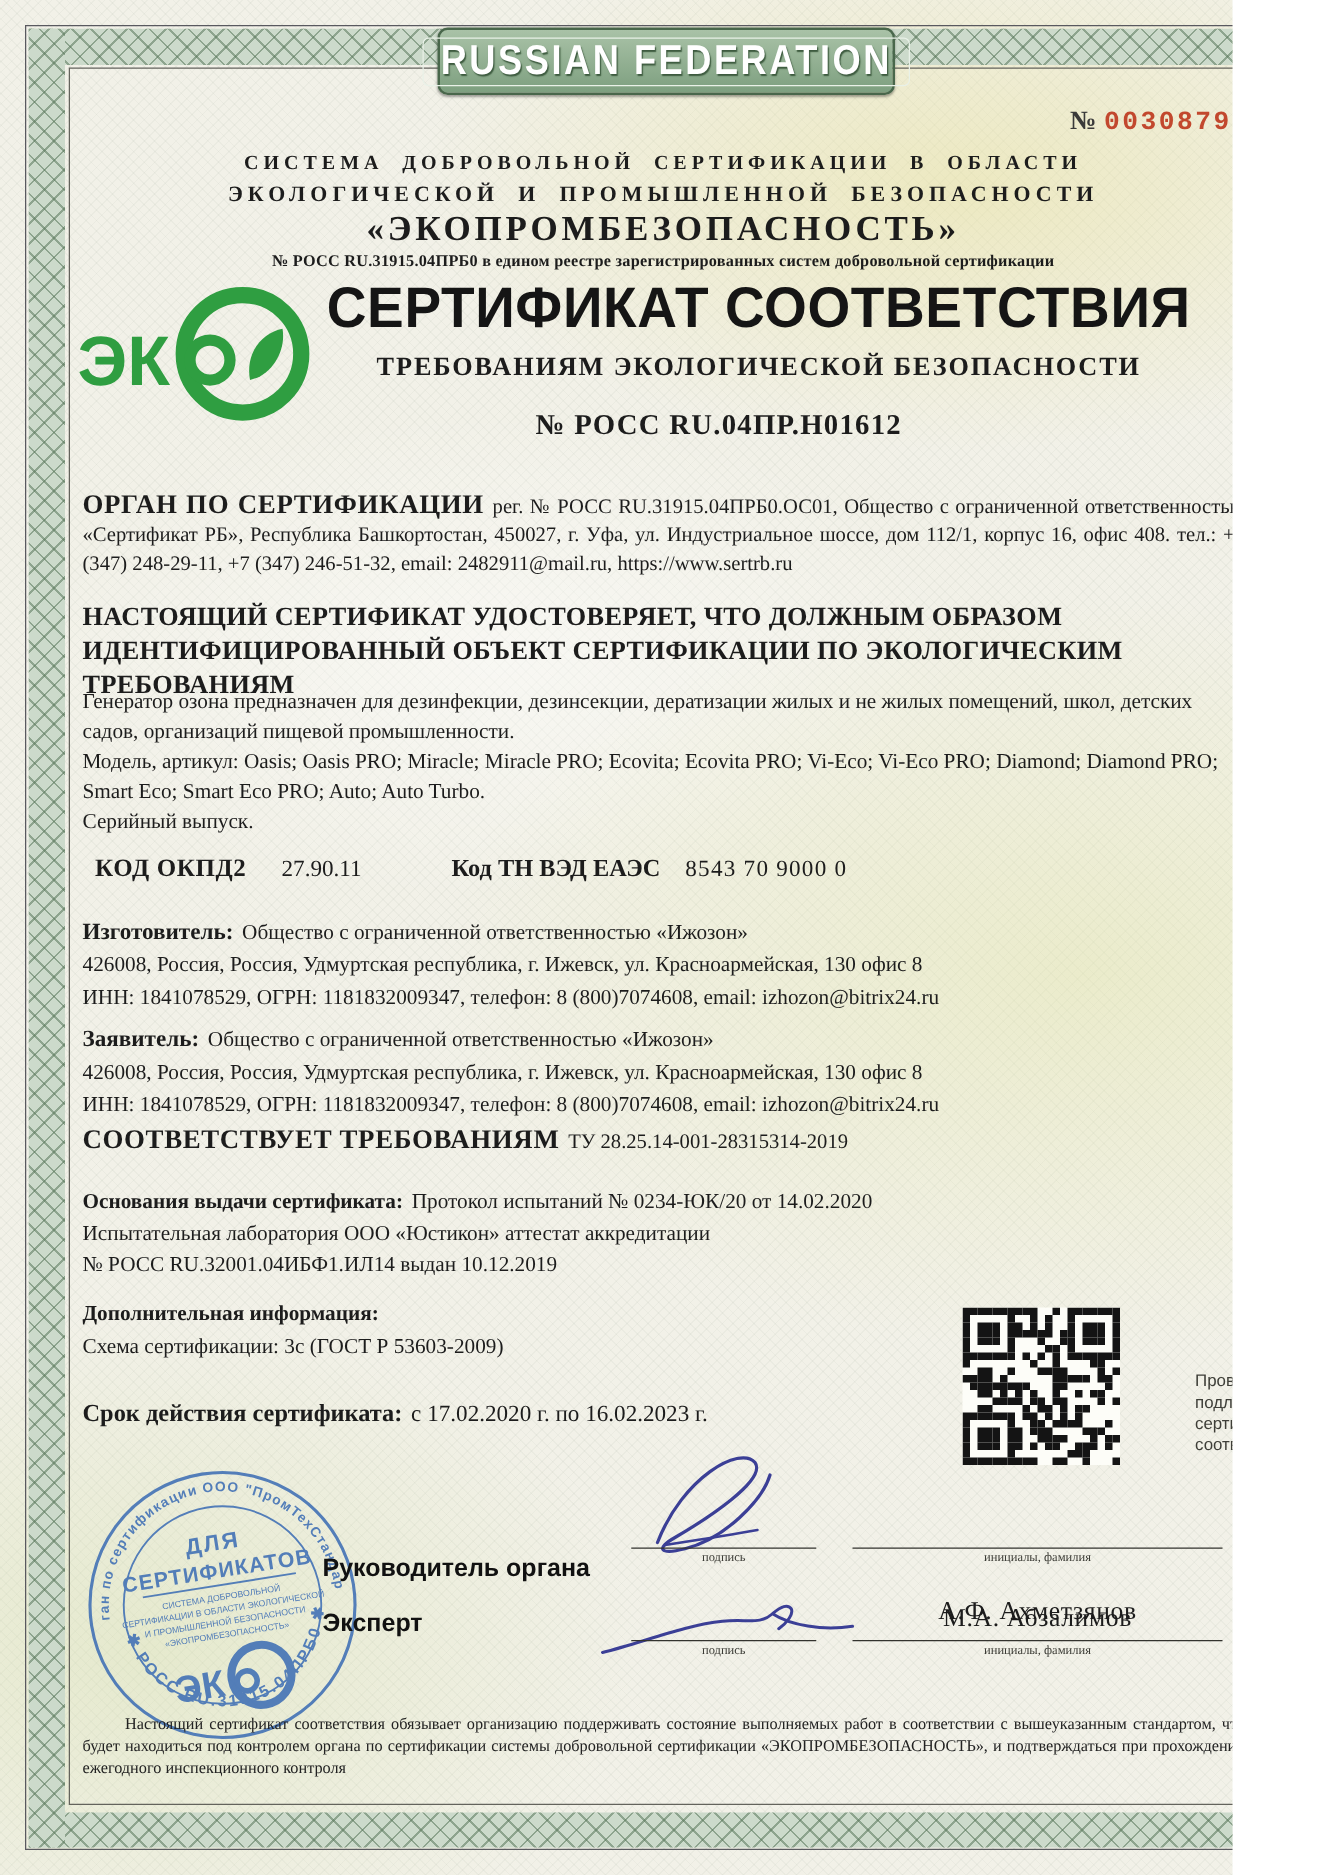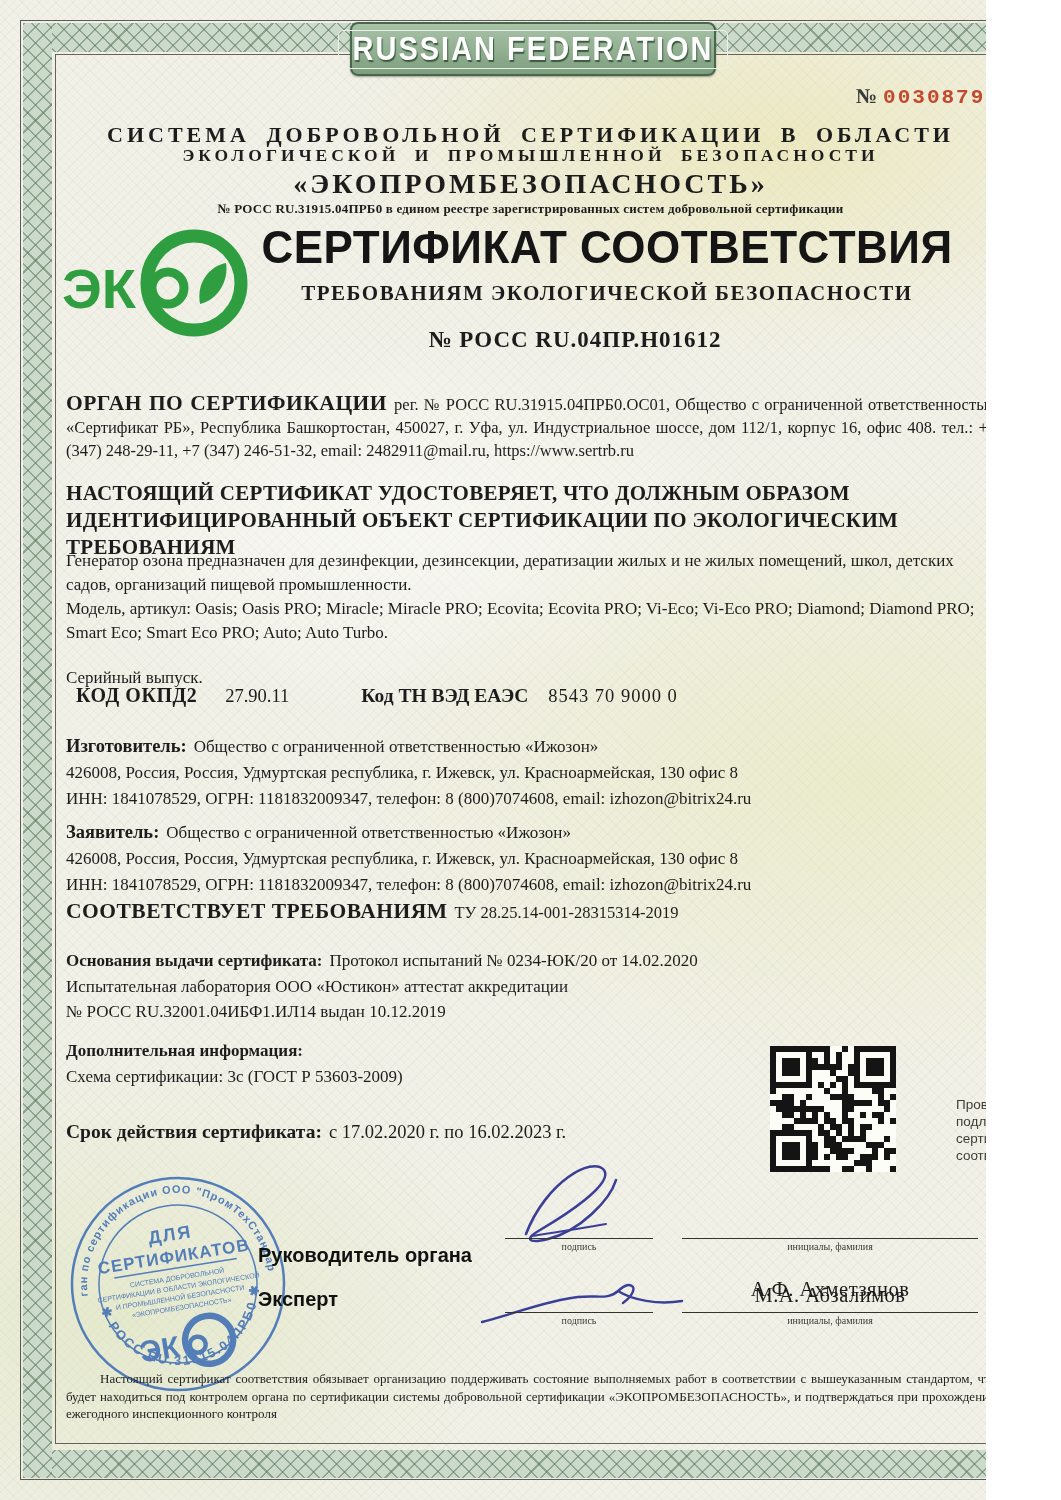--- a/index.html
+++ b/index.html
@@ -30,38 +30,38 @@
     border:2px solid #49674b;border-radius:8px;box-shadow:0 1px 2px rgba(0,0,0,0.35);
     display:flex;align-items:center;justify-content:center;}
   .banner-inner{border:1.5px solid #e9f1e8;border-radius:5px;padding:2px 14px;}
   .banner-text{font-family:"Liberation Sans",sans-serif;font-weight:bold;font-size:29px;color:#ffffff;
     letter-spacing:2px;transform:scaleY(1.15);text-shadow:1px 1px 1px #3c5a3e;white-space:nowrap;}
   
   .serial{left:856px;top:84px;font-size:21px;white-space:nowrap;}
   .serial .num-sign{color:#3a3a3a;font-weight:bold;margin-right:6px;}
   .serial .digits{font-family:"Liberation Mono",monospace;font-weight:bold;color:#c2482e;letter-spacing:2px;font-size:21px;}
   
-  .hdr1{left:60px;top:122px;width:941px;text-align:center;font-weight:bold;font-size:22px;letter-spacing:4px;word-spacing:7px;}
+  .hdr1{left:60px;top:122px;width:941px;text-align:center;font-weight:bold;font-size:16px;letter-spacing:4px;word-spacing:7px;}
   .hdr2{left:60px;top:145px;width:941px;text-align:center;font-weight:bold;font-size:17.5px;letter-spacing:4px;word-spacing:7px;}
   .hdr3{left:60px;top:168px;width:941px;text-align:center;font-weight:bold;font-size:28px;letter-spacing:3px;}
   .hdr4{left:60px;top:201px;width:941px;text-align:center;font-weight:bold;font-size:13px;letter-spacing:0.2px;}
   
   .ttl-main{left:245px;top:222px;width:724px;text-align:center;font-family:"Liberation Sans",sans-serif;
     font-weight:bold;font-size:44px;letter-spacing:0.5px;transform:scaleY(1.04);color:#151515;white-space:nowrap;}
   .ttl-sub{left:245px;top:281px;width:724px;text-align:center;font-weight:bold;font-size:21px;letter-spacing:1.5px;white-space:nowrap;}
   .ttl-num{left:195px;top:327px;width:760px;text-align:center;font-weight:bold;font-size:23px;letter-spacing:1px;}
   
   .blk{left:66px;width:930px;font-size:17px;line-height:24px;}
   .lbl-inline{font-weight:bold;margin-right:7px;}
   .org{top:392px;font-size:16.5px;line-height:23px;text-align:justify;}
   .org .lbl-inline{font-size:21.5px;letter-spacing:0.5px;}
   .statement{top:480px;width:884px;font-weight:bold;font-size:21px;line-height:27px;letter-spacing:0.3px;}
   .objtext{top:549px;}
   .models{top:597px;}
-  .serialissue{top:666px;}
+  .serialissue{top:645px;}
   .okpd{top:683px;white-space:nowrap;margin-left:10px;}
   .okpd .k1{font-weight:bold;font-size:20px;letter-spacing:0.5px;}
   .okpd .v1{font-size:18.5px;margin-left:28px;}
   .okpd .k2{font-weight:bold;font-size:19.5px;margin-left:72px;}
   .okpd .v2{font-size:18.5px;margin-left:20px;letter-spacing:1px;}
   .maker{top:733px;line-height:26px;}
   .maker .lbl-inline,.applicant .lbl-inline{font-size:18.5px;}
   .applicant{top:819px;line-height:26px;}
   .conformity{top:899px;}
   .conformity .lbl-inline{font-size:21.5px;letter-spacing:0.5px;}

